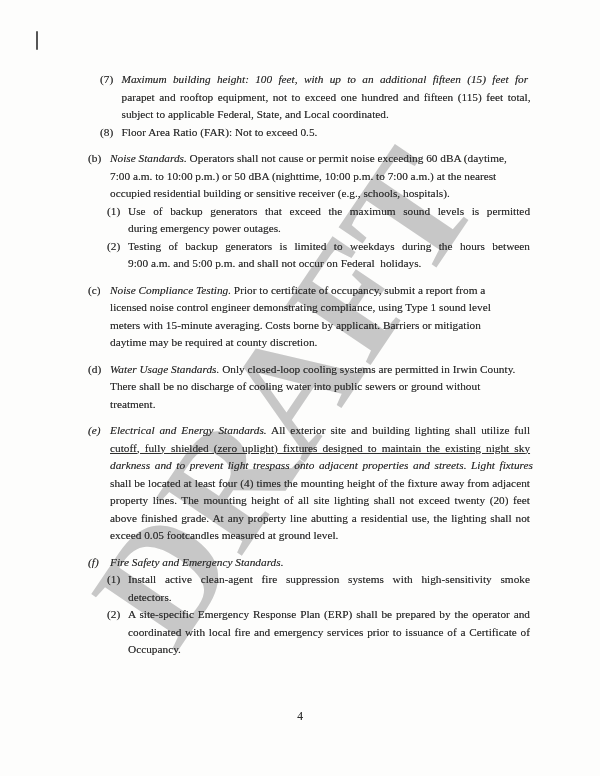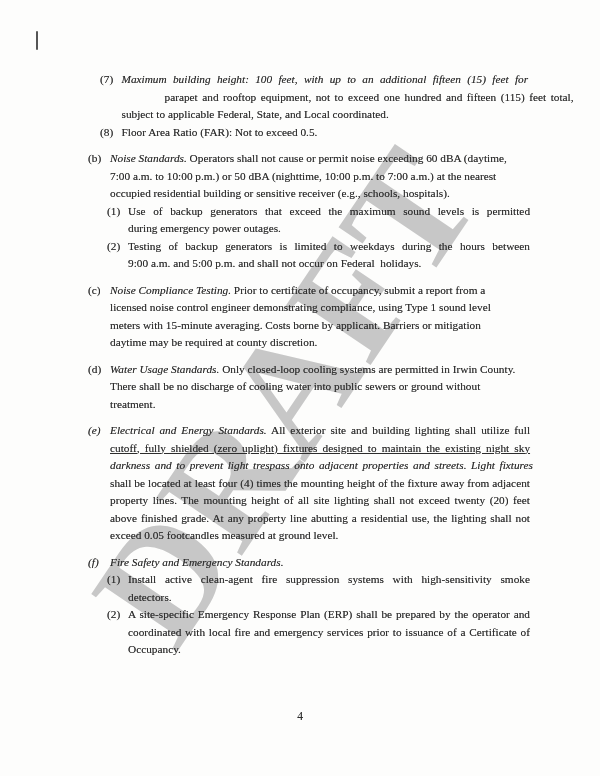--- a/index.html
+++ b/index.html
@@ -47,21 +47,21 @@
 </head>
 <body>
 
 <div class="page">
   <span class="caret"></span>
   <div class="watermark">DRAFT</div>
   <main class="content" id="content">
       <div class="block k-num">
         <span class="clabel">(7)</span>
         <div class="line" style="word-spacing: 3.47px; font-style: italic;"><span>Maximum building height: 100 feet, with up to an additional fifteen (15) feet for</span></div>
-        <div class="line" style="word-spacing: 1.65px; margin-left: 43px;"><span>parapet and rooftop equipment, not to exceed one hundred and fifteen (115) feet total,</span></div>
+        <div class="line" style="word-spacing: 1.65px;"><span>parapet and rooftop equipment, not to exceed one hundred and fifteen (115) feet total,</span></div>
         <div class="line"><span>subject to applicable Federal, State, and Local coordinated.</span></div>
       </div>
       <div class="block k-num">
         <span class="clabel">(8)</span>
         <div class="line"><span>Floor Area Ratio (FAR): Not to exceed 0.5.</span></div>
       </div>
       <div class="block k-let gap">
         <span class="clabel">(b)</span>
         <div class="line"><span><i>Noise Standards.</i> Operators shall not cause or permit noise exceeding 60 dBA (daytime,</span></div>
         <div class="line"><span>7:00 a.m. to 10:00 p.m.) or 50 dBA (nighttime, 10:00 p.m. to 7:00 a.m.) at the nearest</span></div>

